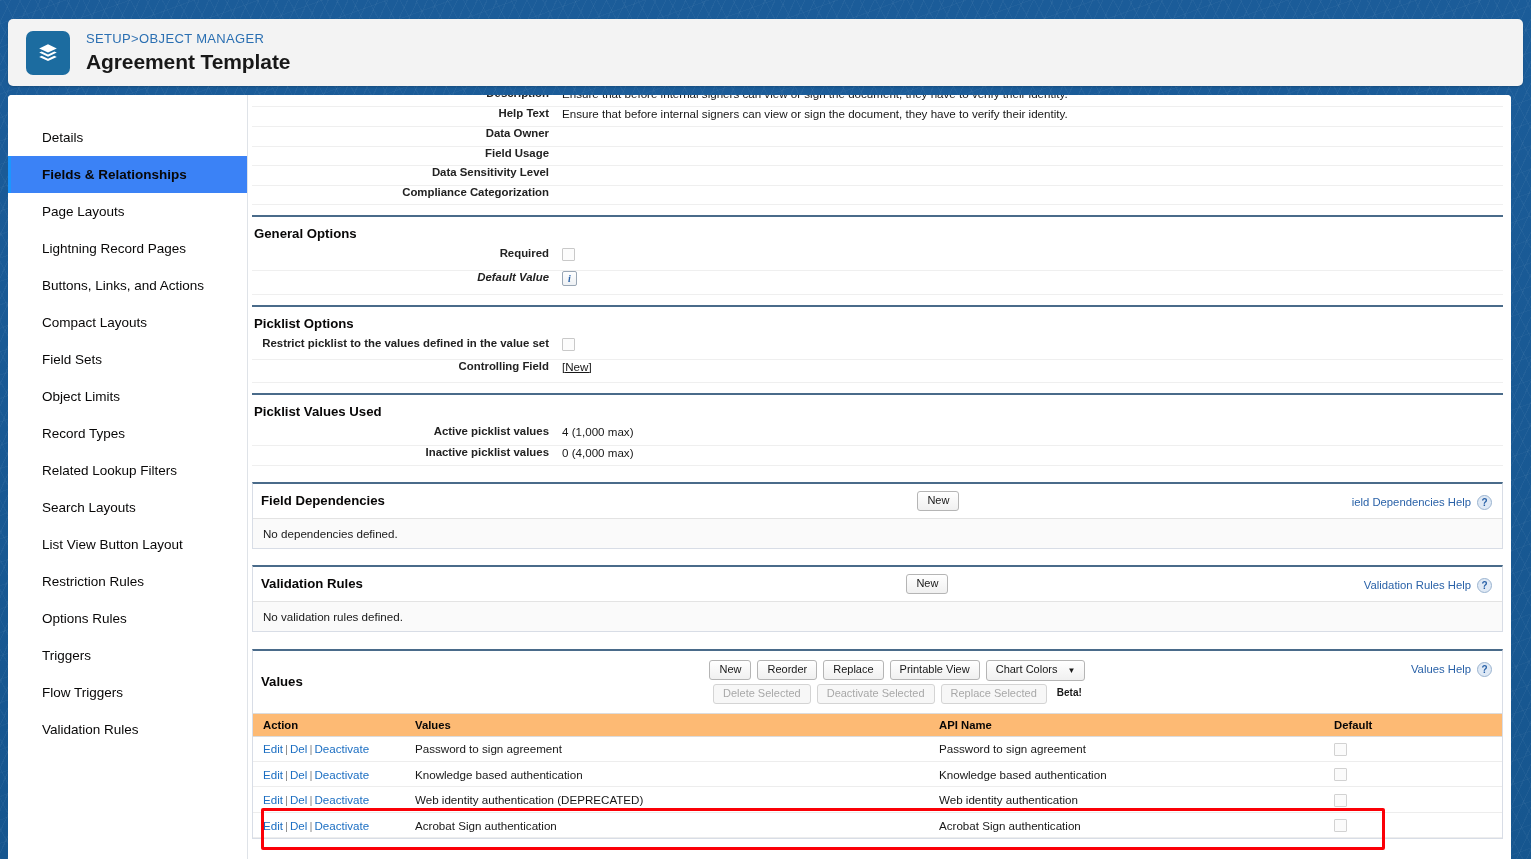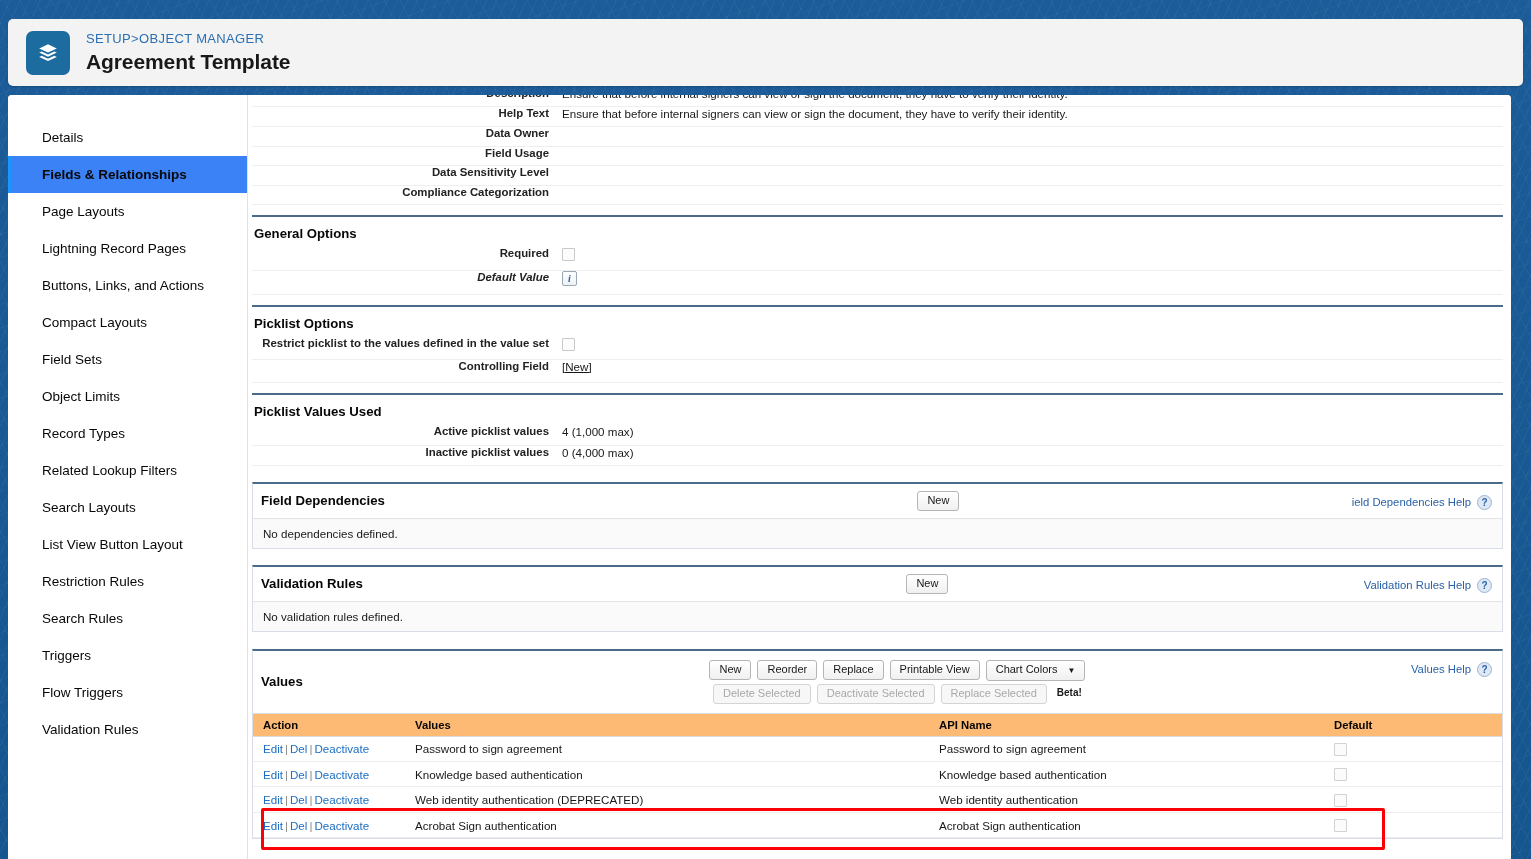--- a/index.html
+++ b/index.html
@@ -306,21 +306,21 @@
     <div class="nav-item">Lightning Record Pages</div>
     <div class="nav-item">Buttons, Links, and Actions</div>
     <div class="nav-item">Compact Layouts</div>
     <div class="nav-item">Field Sets</div>
     <div class="nav-item">Object Limits</div>
     <div class="nav-item">Record Types</div>
     <div class="nav-item">Related Lookup Filters</div>
     <div class="nav-item">Search Layouts</div>
     <div class="nav-item">List View Button Layout</div>
     <div class="nav-item">Restriction Rules</div>
-    <div class="nav-item">Search Rules</div>
+    <div class="nav-item">Options Rules</div>
     <div class="nav-item">Triggers</div>
     <div class="nav-item">Flow Triggers</div>
     <div class="nav-item">Validation Rules</div>
   </nav>
 
   <div class="content">
     <div class="inner">
 
       <div class="clip-top">
         <table class="detail" style="position:absolute; bottom:0; left:0;">

